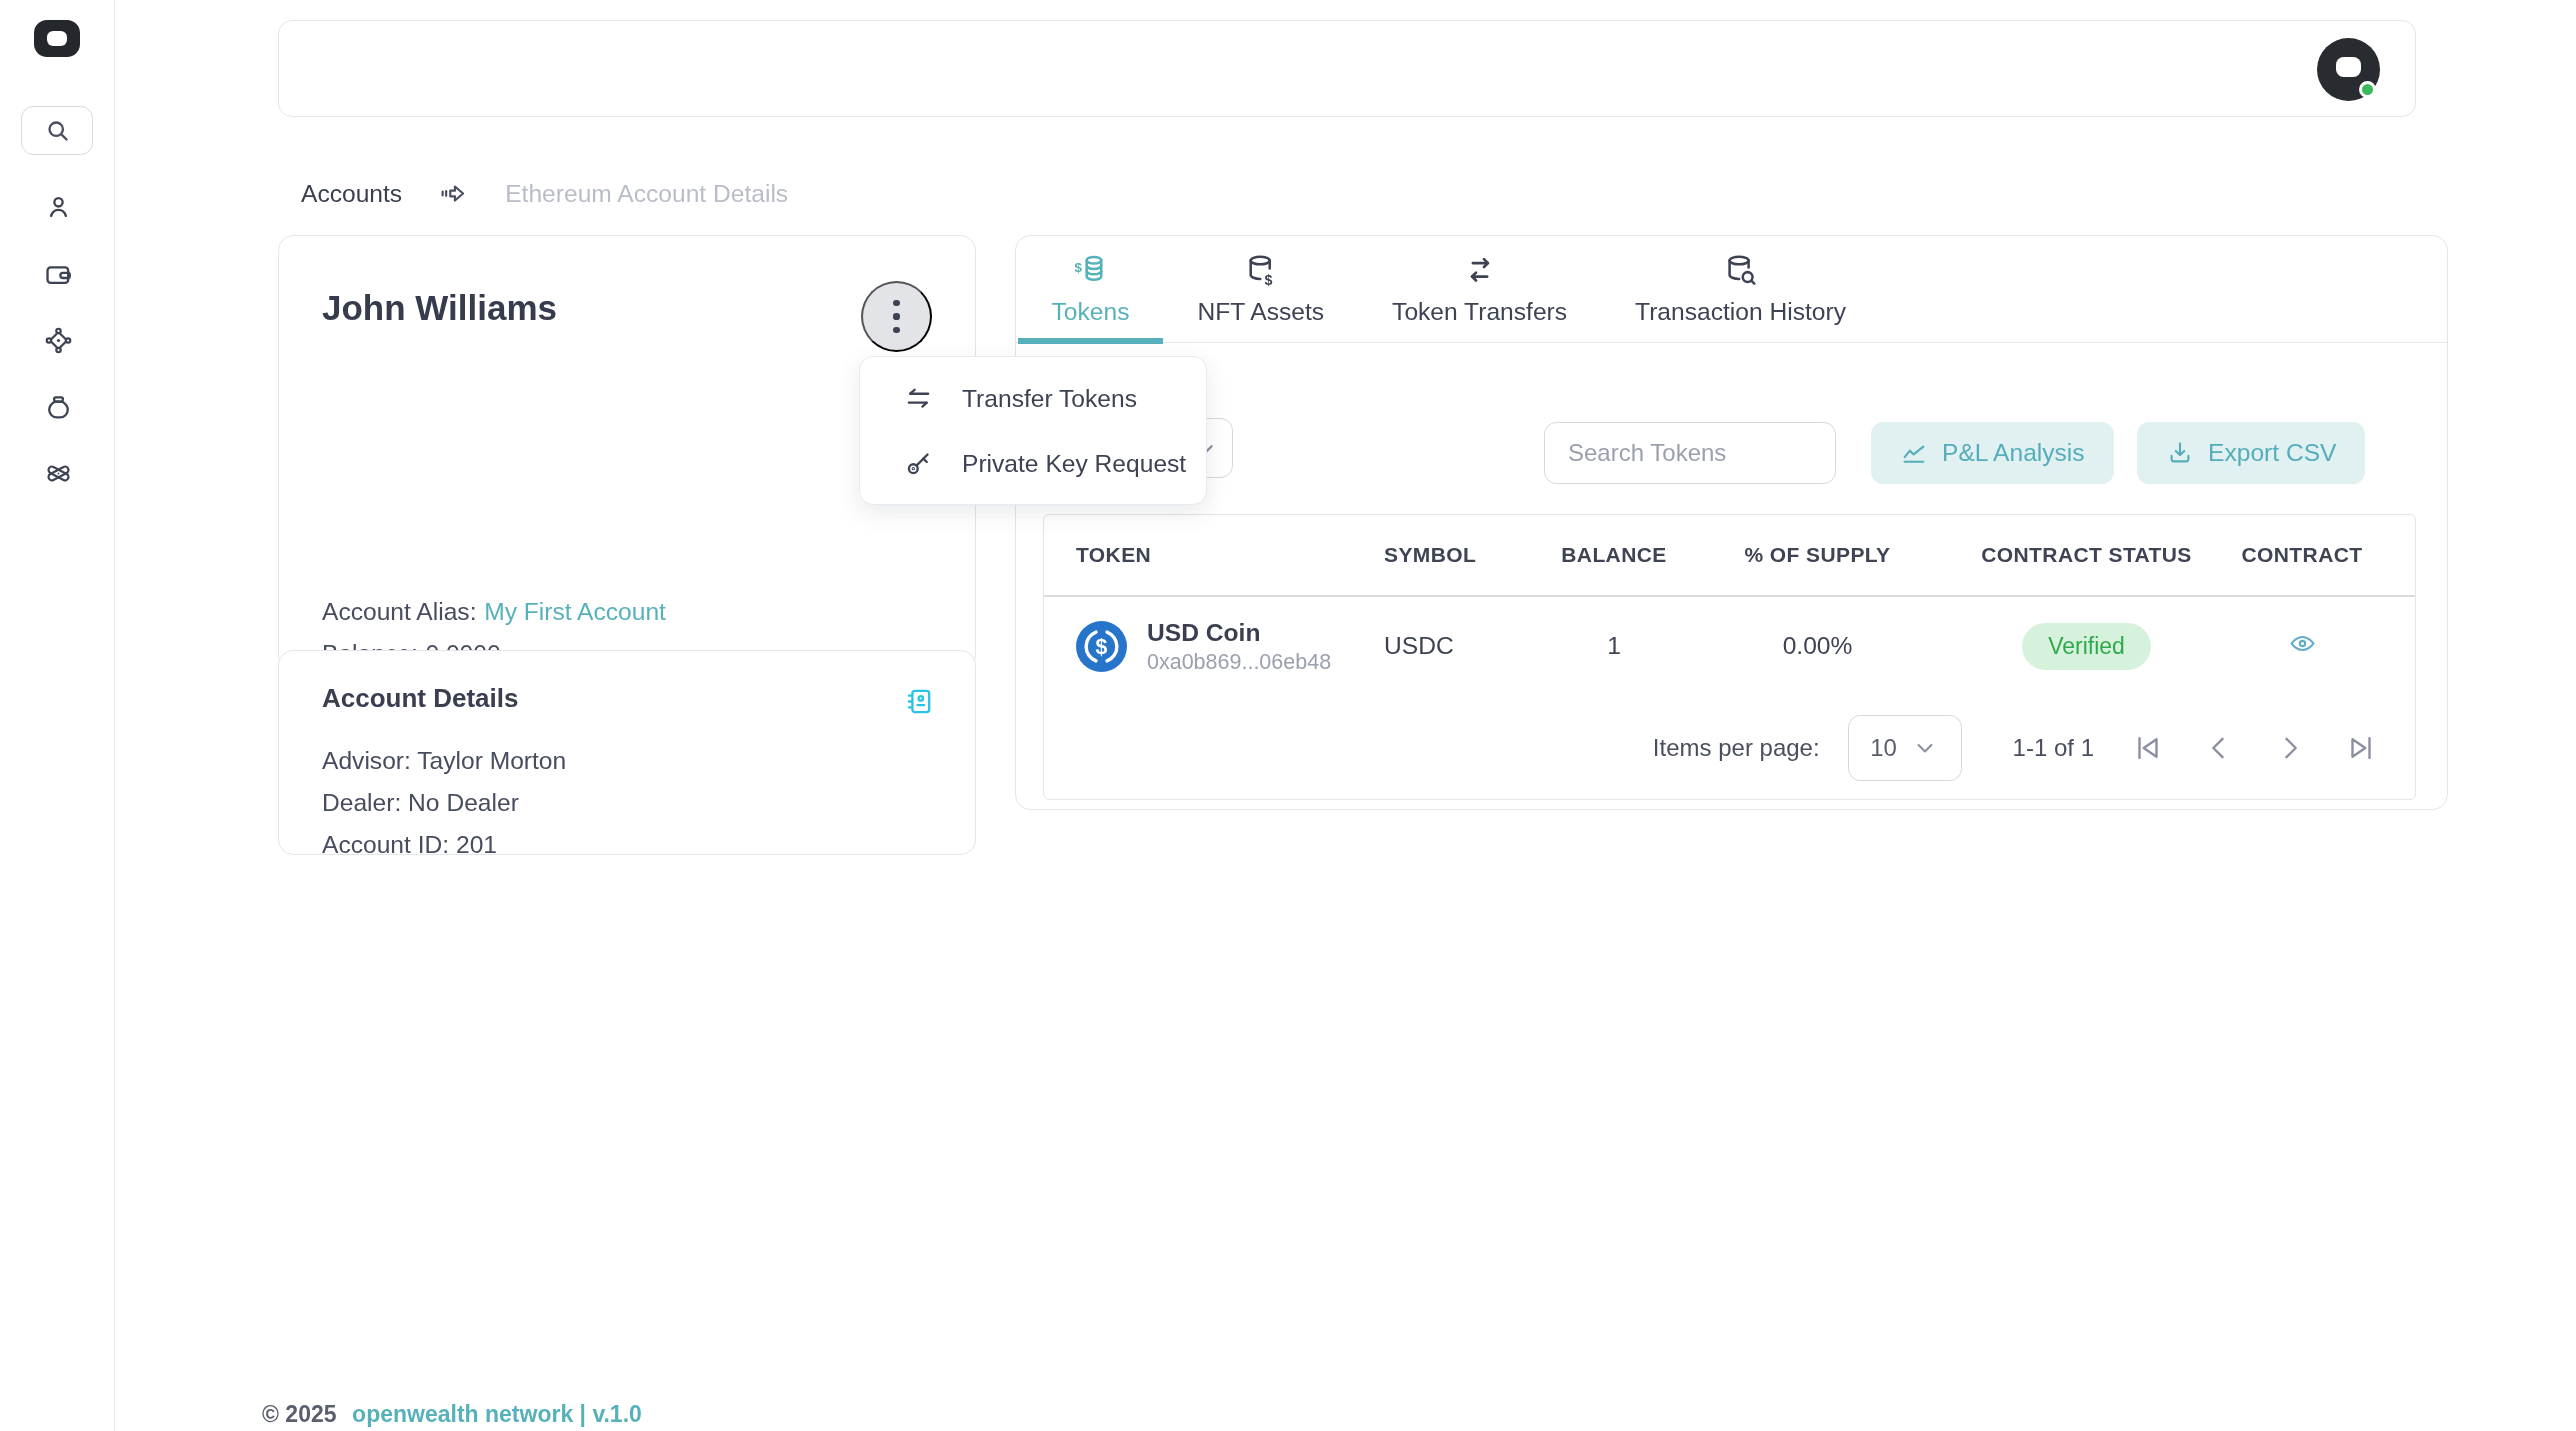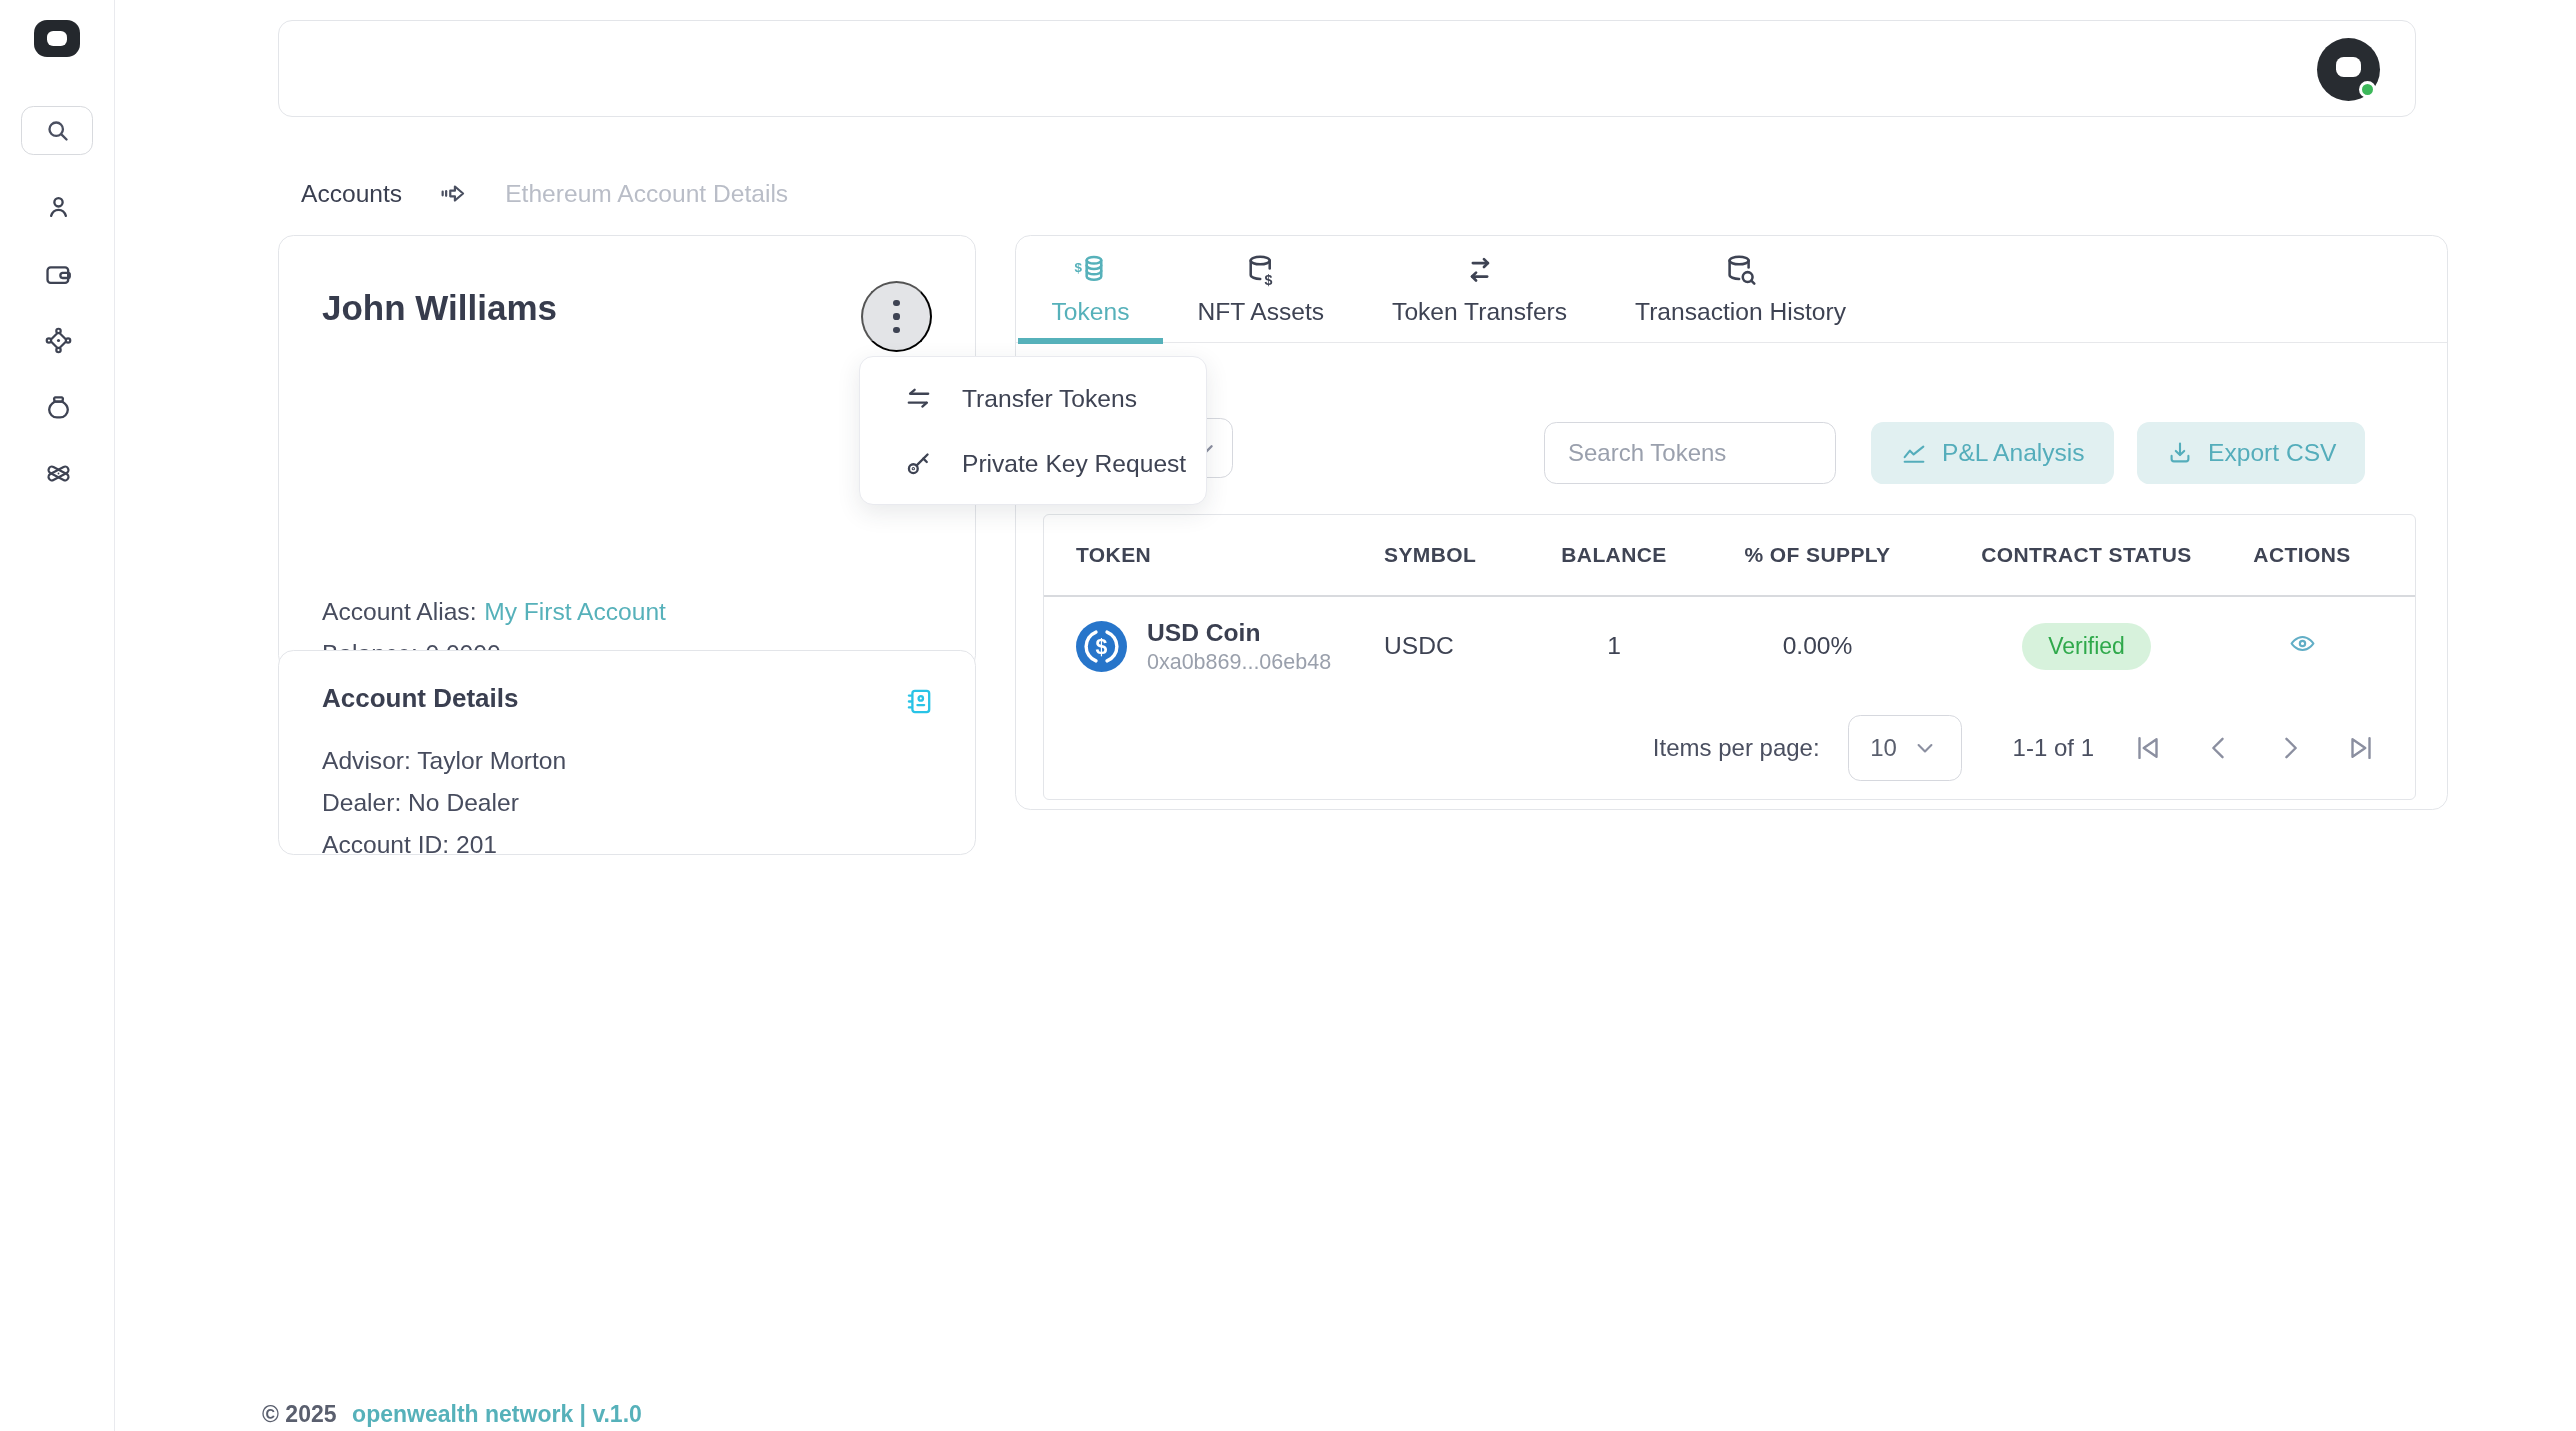--- a/index.html
+++ b/index.html
@@ -315,21 +315,21 @@
       <span>Export CSV</span>
     </button>
 
     <div class="table-card">
       <div class="trow thead">
         <div class="col-token">TOKEN</div>
         <div class="col-symbol">SYMBOL</div>
         <div class="col-balance">BALANCE</div>
         <div class="col-supply">% OF SUPPLY</div>
         <div class="col-status">CONTRACT STATUS</div>
-        <div class="col-actions">ACTIONS</div>
+        <div class="col-actions">CONTRACT</div>
       </div>
 
       <div class="trow tbody-row">
         <div class="col-token">
           <svg class="token-logo" viewBox="0 0 24 24" style="font-size:32px">
             <circle cx="12" cy="12" r="12" fill="#2775ca"></circle>
             <path d="M9.4 5.2a7.3 7.3 0 0 0 0 13.6" fill="none" stroke="#fff" stroke-width="1.6" stroke-linecap="round"></path>
             <path d="M14.6 5.2a7.3 7.3 0 0 1 0 13.6" fill="none" stroke="#fff" stroke-width="1.6" stroke-linecap="round"></path>
             <text x="12" y="15.4" font-size="10" font-weight="bold" fill="#fff" text-anchor="middle" font-family="Liberation Sans, sans-serif">$</text>
           </svg>

